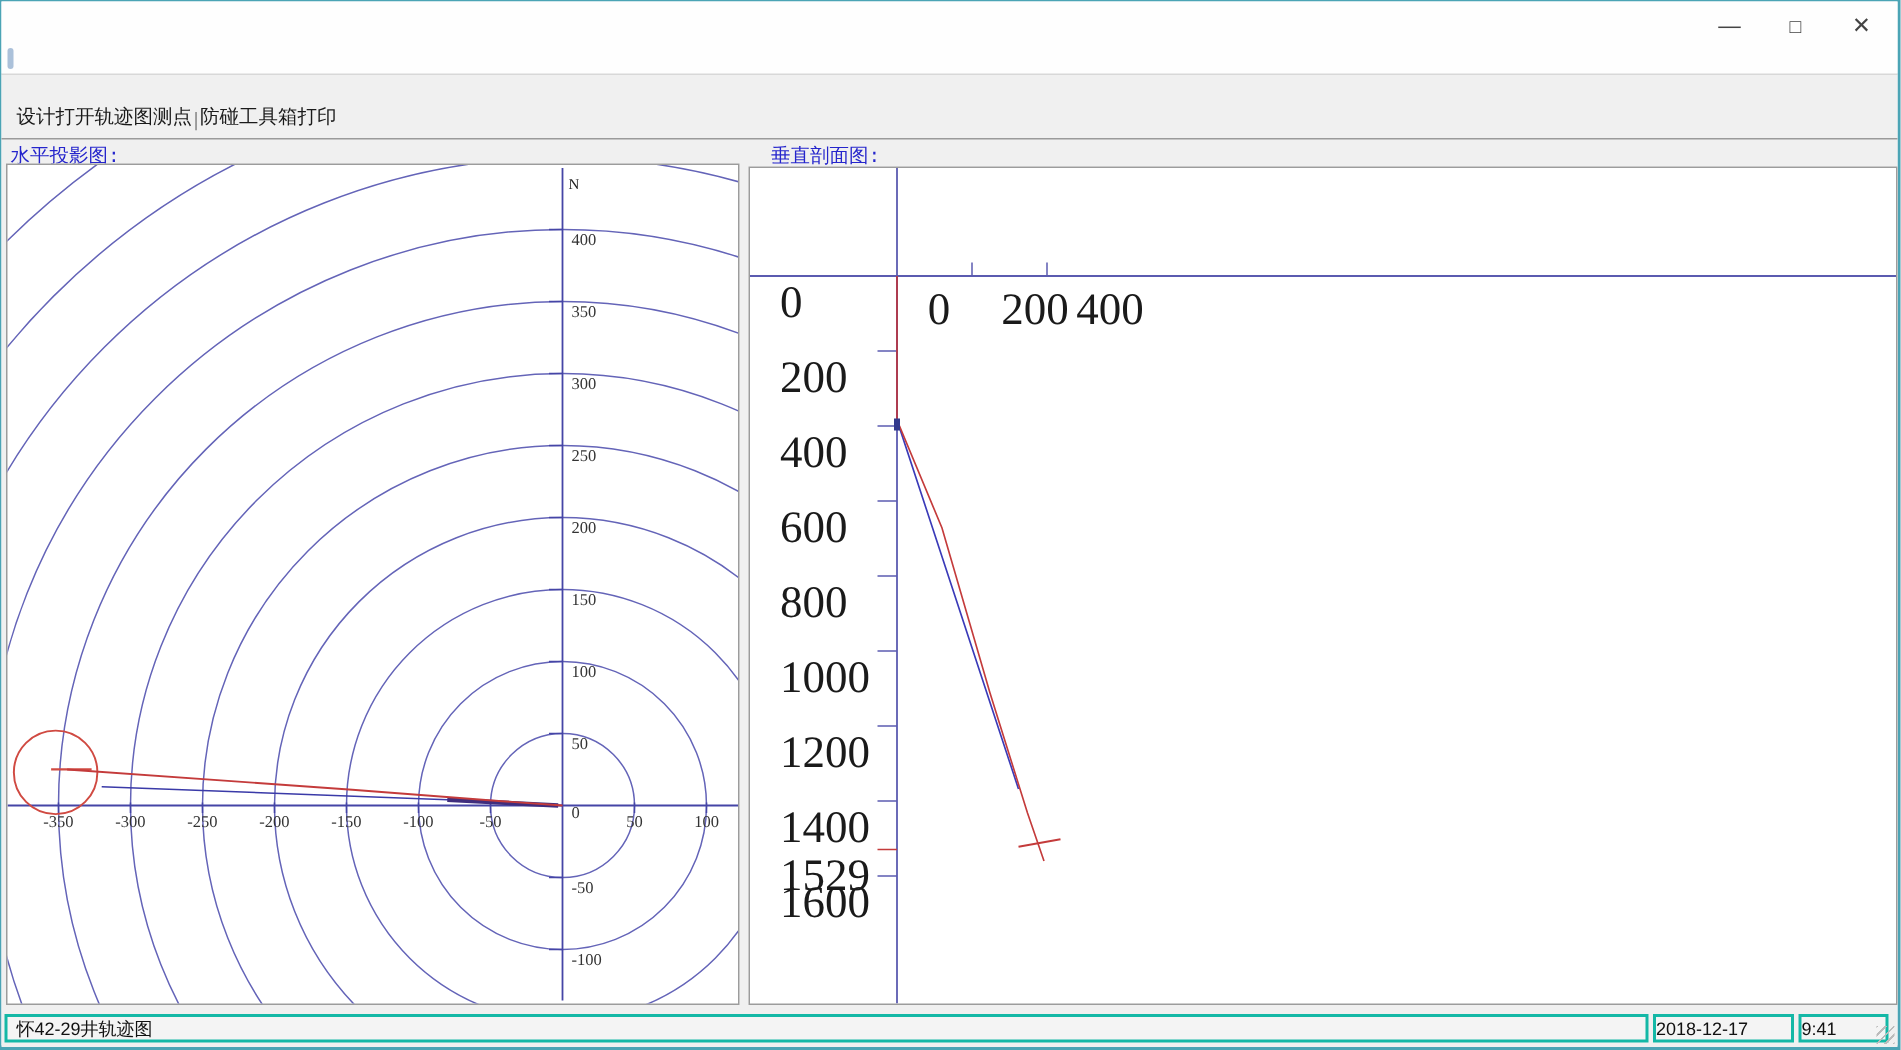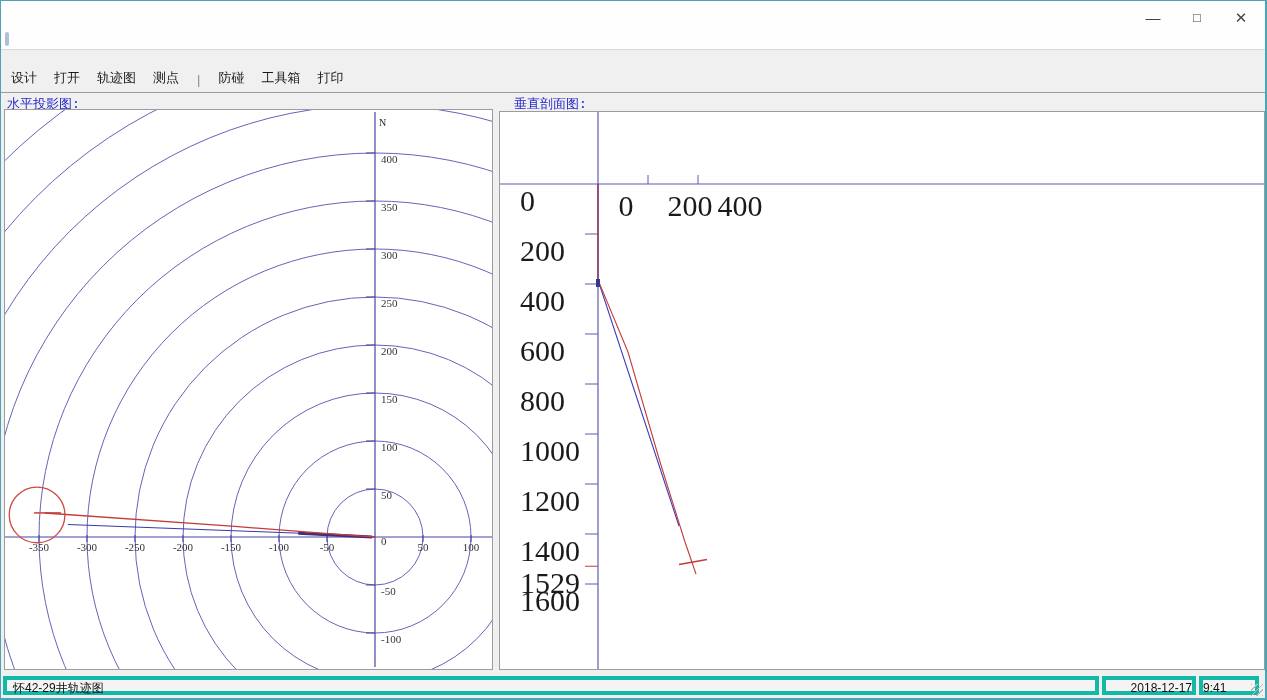--- a/index.html
+++ b/index.html
@@ -13,41 +13,41 @@
   #app-icon { position:absolute; left:4px; top:31px; width:4px; height:14px;
               background:#7e9fc6; opacity:.65; border-radius:2px; }
   .winbtn { position:absolute; top:2px; width:44px; height:30px; text-align:center;
             line-height:30px; font-size:15px; color:#444; cursor:default; }
   #btn-min  { right:90px; }
   #btn-max  { right:46px; font-size:13px; }
   #btn-close{ right:2px;  font-size:15px; }
   #titlebar-sep { position:absolute; left:0; top:48px; width:100%; height:1px; background:#d8d8d8; }
   
   #menubar { position:absolute; left:0; top:49px; width:100%; height:42px; background:#f0f0f0;
-             display:flex; align-items:flex-end; padding:0 0 5px 10px; gap:17px;
+             display:flex; align-items:flex-end; padding:0 0 5px 10px; 
              font-size:13px; color:#1a1a1a; }
   .menu-item { white-space:nowrap; }
   .menu-sep { color:#8a8a8a; padding:0 1px; }
   
   #workspace { position:absolute; left:0; top:91px; width:100%; height:582px;
                background:#f0f0f0; border-top:1px solid #9a9a9a; }
   .panel-title { position:absolute; top:2px; font-size:13px; color:#2525cc; white-space:nowrap;font-family:Liberation Mono, monospace; }
   #left-title  { left:6px; }
   #right-title { left:513px; }
   .plot { position:absolute; background:#ffffff; border:1px solid #9c9c9c; }
   #left-plot  { left:3px;   top:16px; width:489px; height:561px; }
   #right-plot { left:498px; top:18px; width:766px; height:559px; }
   .plot svg { display:block; }
   
   #statusbar { position:absolute; left:0; top:673px; width:100%; height:24px;
                background:#f0f0f0; font-size:12px; color:#111; }
-  .status-box { position:absolute; top:2px; height:19px; border:4px solid #14b8a6;
+  .status-box { position:absolute; top:2px; height:19px; border:2px solid #14b8a6;
                 background:#f4f4f4; line-height:17px; }
   #status-main { left:2px; width:1096px; padding-left:6px; text-align:left; }
-  #status-date { left:1101px; width:94px; text-align:right; }
+  #status-date { left:1101px; width:94px; text-align:left; }
   #status-time { left:1198px; width:60px; text-align:left; }
   #resize-grip { position:absolute; right:2px; top:10px; width:12px; height:12px;
     background:repeating-linear-gradient(135deg,#bbb 0 1px,transparent 1px 4px); }
   text { font-family:"Liberation Serif", serif; }
 </style>
 </head>
 <body>
 
 <div id="window">
 

